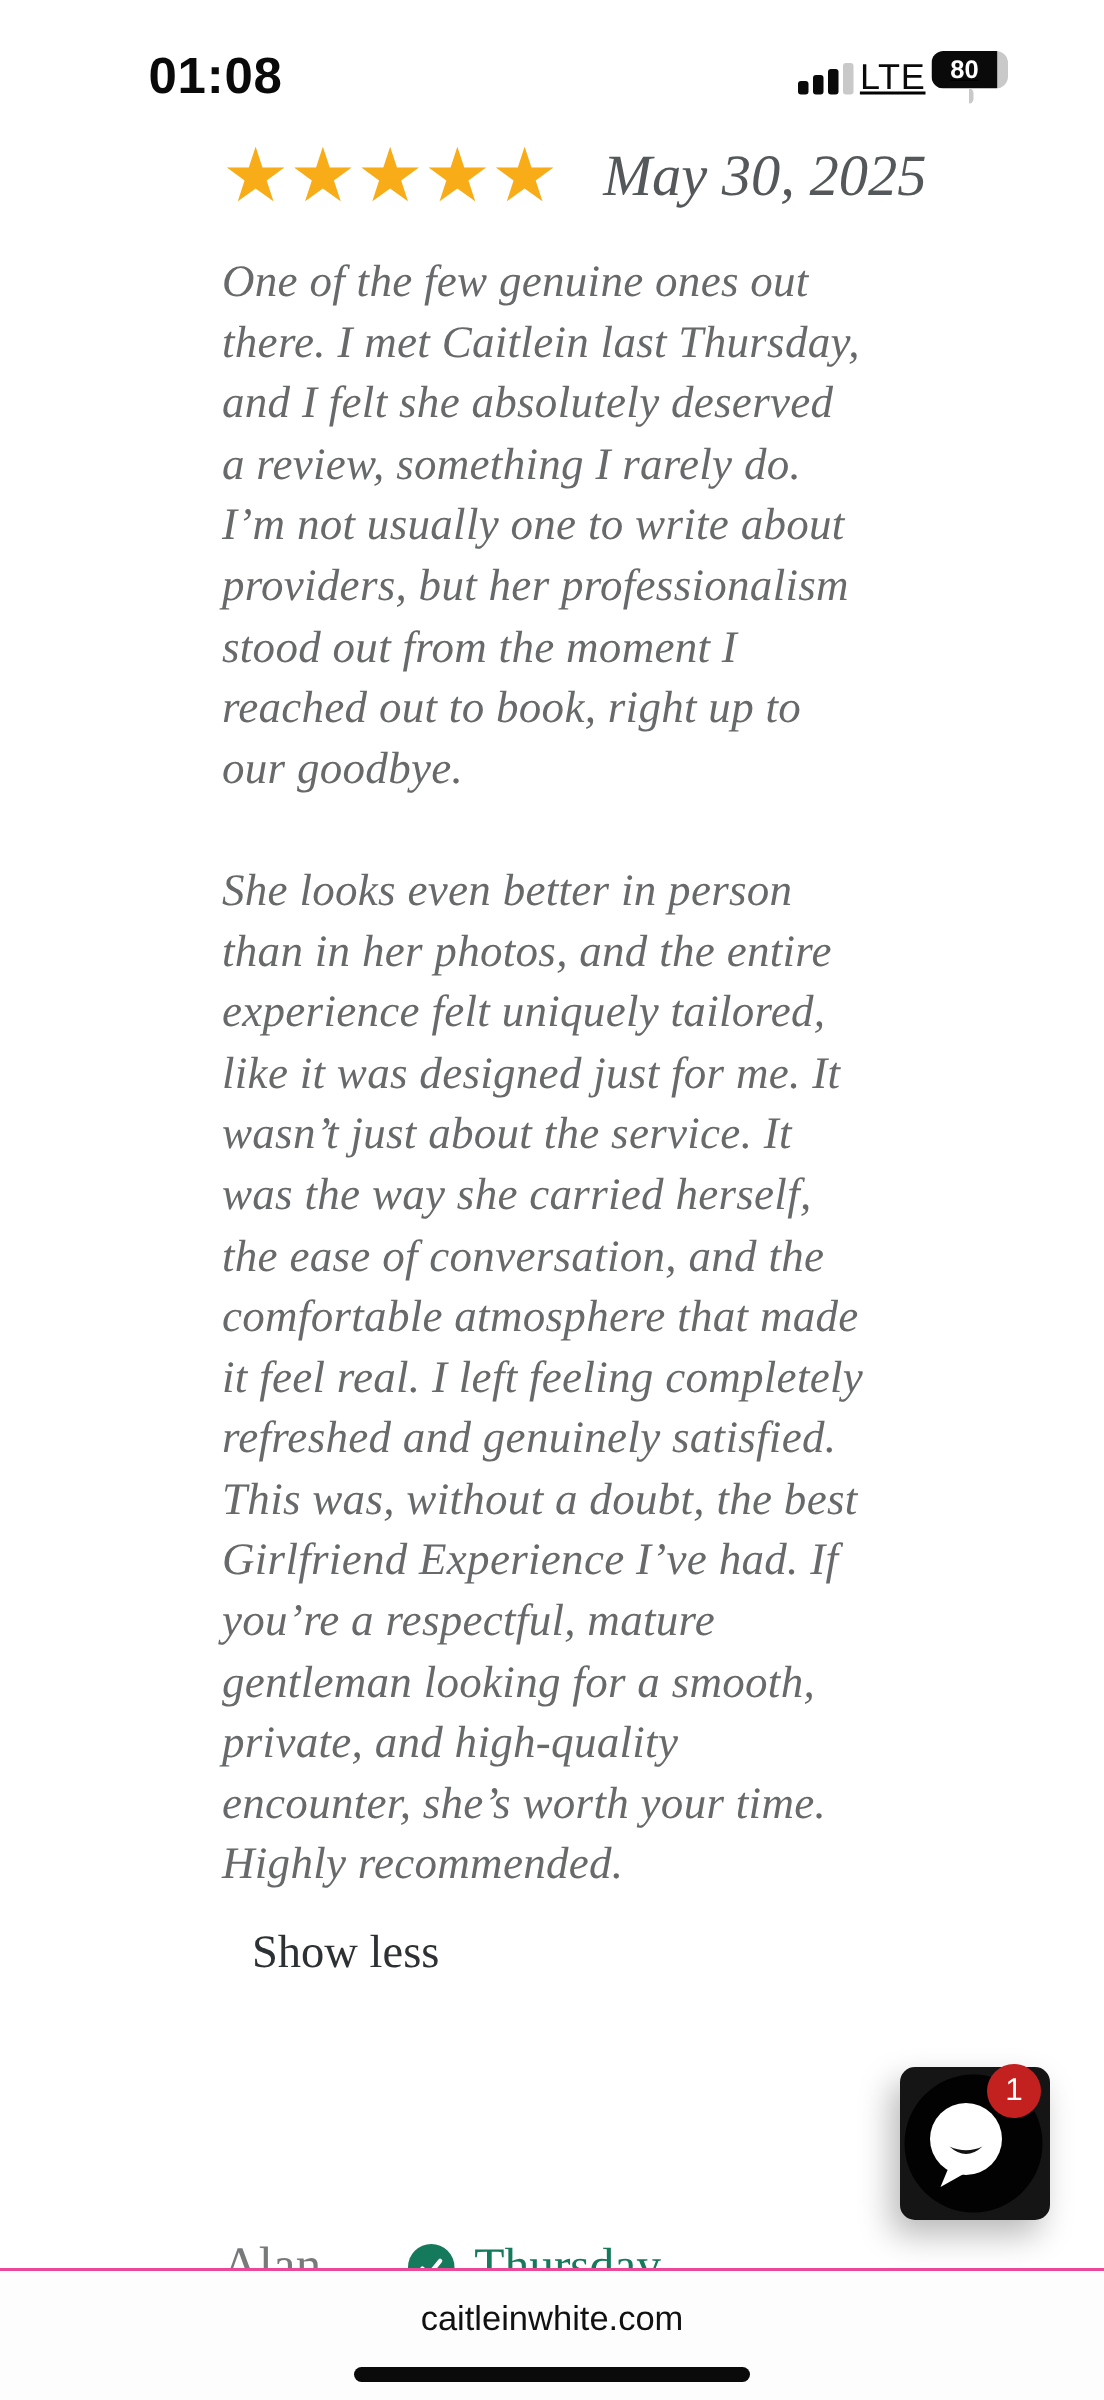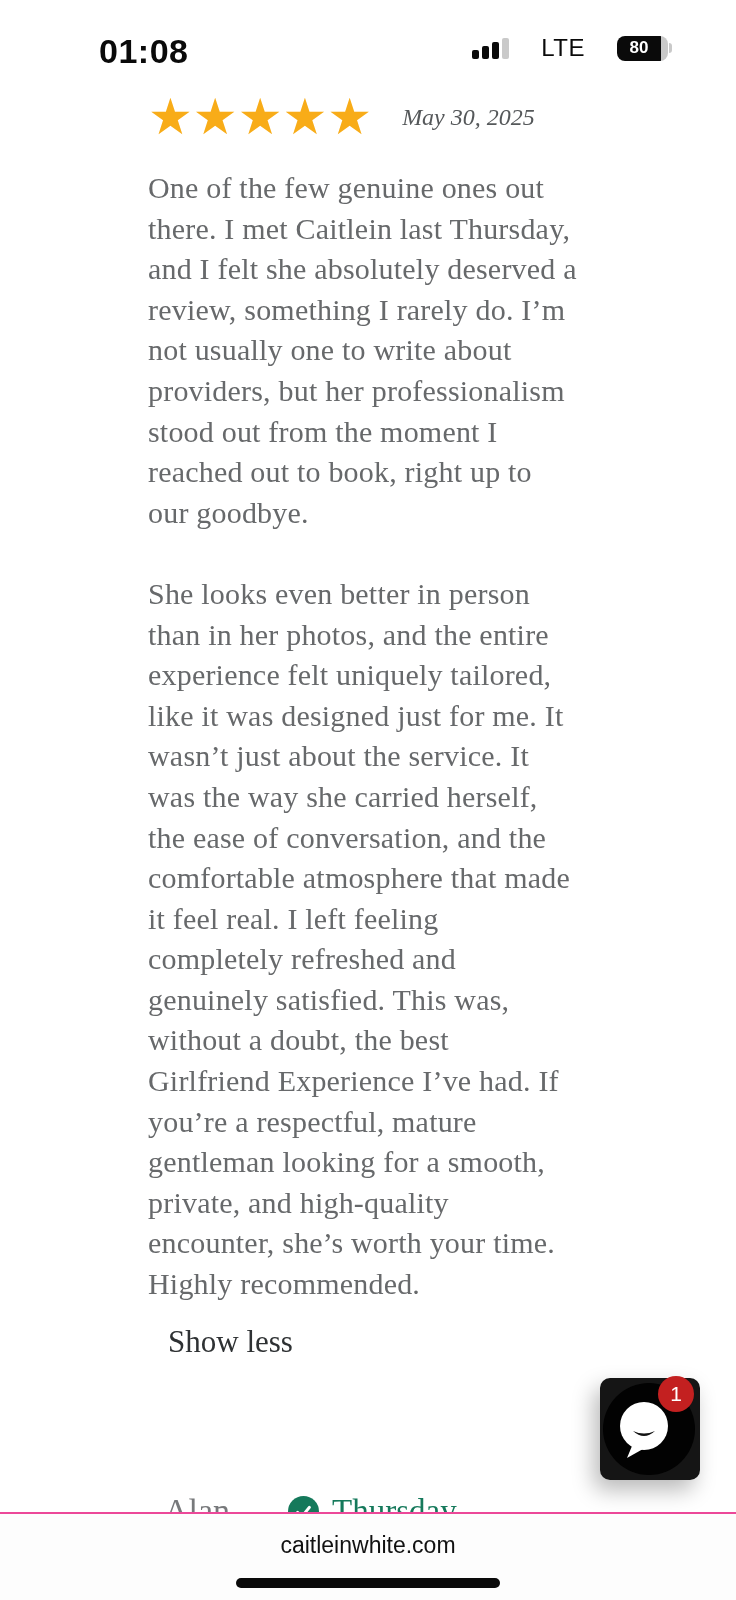--- a/index.html
+++ b/index.html
@@ -4,45 +4,45 @@
 <style>
   * { margin:0; padding:0; box-sizing:border-box; }
   html,body { width:736px; height:1600px; background:#ffffff; overflow:hidden;
               font-family:"Liberation Sans", sans-serif; }
   .screen { position:relative; width:736px; height:1600px; background:#fff; }
 
   
   .status-bar { position:absolute; top:30px; left:0; right:0; height:44px; }
   .status-time { position:absolute; left:99px; top:2px; font-size:34px; font-weight:600;
                  color:#0a0a0a; letter-spacing:0.5px; }
-  .status-icons { position:absolute; right:64px; top:4px; display:flex; align-items:center; gap:32px; }
+  .status-icons { position:absolute; right:64px; top:4px; display:flex; align-items:center; gap:4px;text-decoration:underline; }
   .signal { display:flex; align-items:flex-end; gap:3px; height:22px; }
   .signal i { display:block; width:7px; border-radius:2px; background:#0a0a0a; }
   .signal i:nth-child(1){height:9px;} .signal i:nth-child(2){height:13px;}
   .signal i:nth-child(3){height:17px;} .signal i:nth-child(4){height:21px;background:#c9c9c9;}
   .lte { font-size:24px; color:#0a0a0a; letter-spacing:0.5px; }
-  .battery { display:flex; align-items:center; }
+  .battery { display:flex; align-items:center;flex-direction:column; }
   .batt-body { display:flex; height:25px; border-radius:8px; overflow:hidden; }
   .batt-fill { width:44px; background:#0a0a0a; color:#fff; display:flex; align-items:center;
                justify-content:center; font-size:17px; font-weight:700; }
   .batt-rest { width:7px; background:#c9c9c9; }
   .batt-cap { width:3px; height:10px; background:#c9c9c9; border-radius:0 3px 3px 0; margin-left:1px; }
 
   
   .review { position:absolute; left:148px; top:88px; width:430px;
             font-family:"Liberation Serif","DejaVu Serif",serif; }
   .review-head { display:flex; align-items:center; height:58px; }
   .stars { font-size:50px; line-height:50px; color:#F8AC18; letter-spacing:0px;
            font-family:"DejaVu Sans",sans-serif; white-space:nowrap; }
-  .date { margin-left:30px; font-size:24px; font-style:italic; color:#55585A; white-space:nowrap; }
+  .date { margin-left:30px; font-size:39px; font-style:italic; color:#55585A; white-space:nowrap; }
   .review-body { margin-top:22px; font-size:30px; line-height:40.6px; color:#67696B;
-                 white-space:pre-line; letter-spacing:0.2px; }
+                 white-space:pre-line; letter-spacing:0.2px;font-style:italic; }
   .show-less { display:inline-block; margin-top:19px; margin-left:20px; font-size:31px;
                color:#2E3133; cursor:pointer; text-decoration:none; }
-  .reviewer { position:absolute; left:0; top:1404px; width:430px; display:flex; align-items:center;margin-left:16px; }
+  .reviewer { position:absolute; left:0; top:1404px; width:430px; display:flex; align-items:center; }
   .reviewer-name { font-size:34px; color:#77797B; }
   .verified { display:flex; align-items:center; margin-left:58px; }
   .check { width:31px; height:31px; border-radius:50%; background:#15795B; display:flex;
            align-items:center; justify-content:center; }
   .check svg { width:17px; height:17px; }
   .vlabel { margin-left:13px; font-size:33px; color:#15795B; }
 
   
   .chat-widget { position:absolute; left:600px; top:1378px; width:100px; height:102px;
                  background:#151515; border-radius:10px; cursor:pointer;

